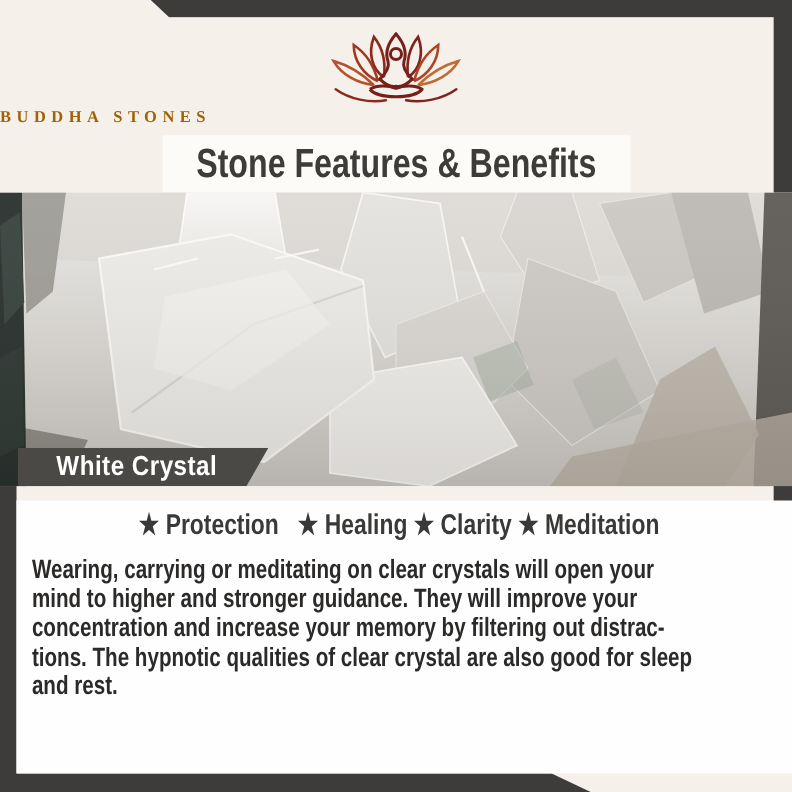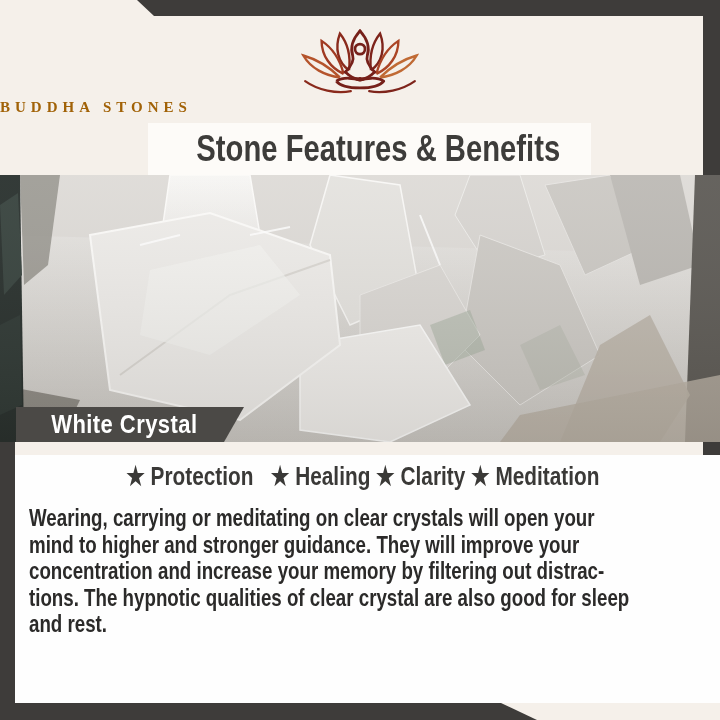--- a/index.html
+++ b/index.html
@@ -18,21 +18,21 @@
     clip-path:polygon(0 0,501px 0,537px 17px,0 17px);}
 
   
   .logo{position:absolute;left:50%;top:23px;transform:translateX(-50%);}
   .brand{position:absolute;left:0;top:99px;width:720px;
     font-family:"Liberation Serif",serif;font-size:15px;font-weight:bold;
     letter-spacing:5px;color:#a16207;}
 
   
   .band{position:absolute;left:148px;top:123px;width:425px;height:52px;background:#fdfbf8;
-    display:flex;align-items:center;justify-content:center;padding-left:18px;}
+    display:flex;align-items:center;justify-content:center;}
   .band-title{font-size:37px;font-weight:bold;color:#3d3c3a;white-space:nowrap;
     transform:scaleX(0.79);letter-spacing:0px;}
 
   
   .photo{position:absolute;left:0;top:175px;width:720px;height:267px;}
   .photo svg{display:block;}
 
   
   .badge{position:absolute;left:16px;top:407px;width:228px;height:35px;background:#4b4946;
     clip-path:polygon(0 0,228px 0,208px 35px,0 35px);display:flex;align-items:center;}

